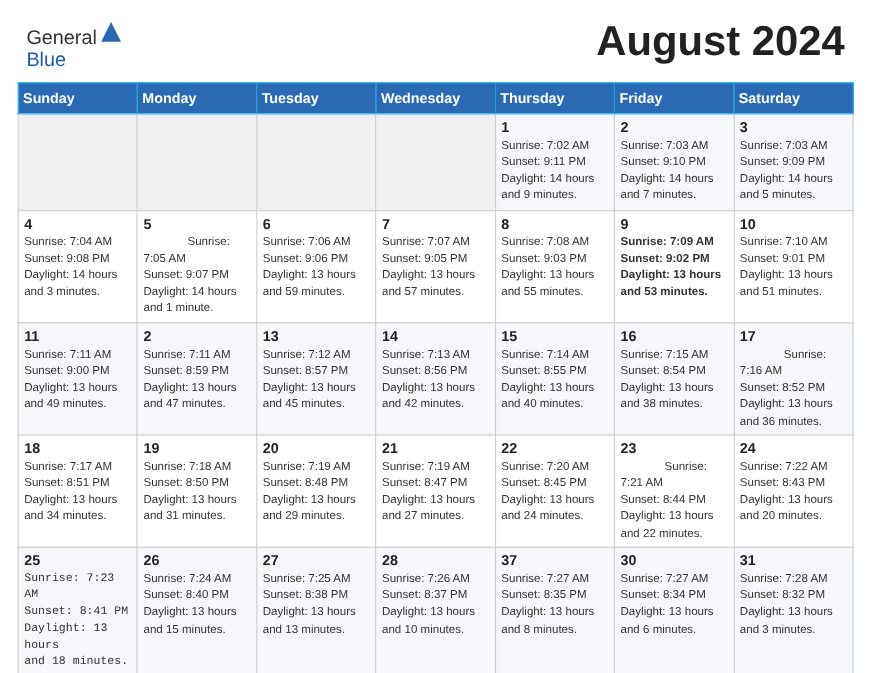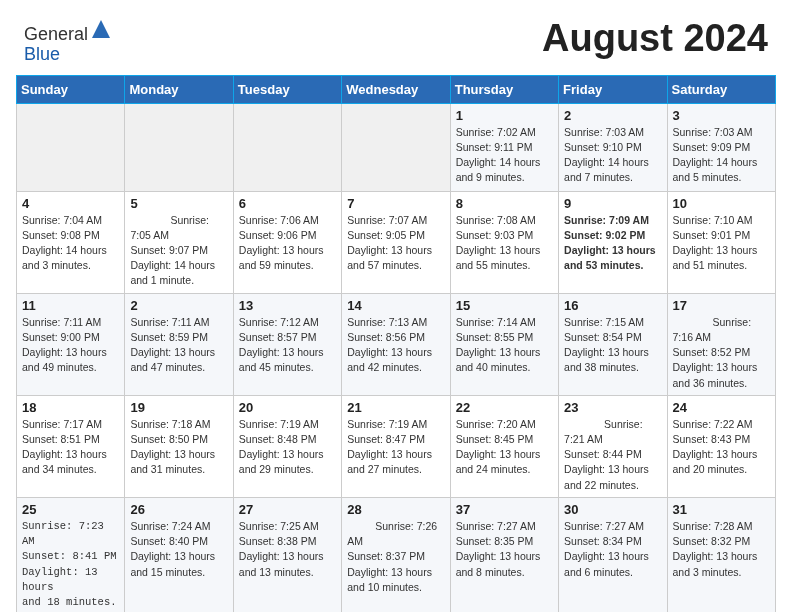--- a/index.html
+++ b/index.html
@@ -242,21 +242,21 @@
 Daylight: 13 hours
 and 18 minutes.</span></td>
           <td><span class="day-num">26</span><span class="day-info" style="white-space: pre-line;">Sunrise: 7:24 AM
 Sunset: 8:40 PM
 Daylight: 13 hours
 and 15 minutes.</span></td>
           <td><span class="day-num">27</span><span class="day-info" style="white-space: pre-line;">Sunrise: 7:25 AM
 Sunset: 8:38 PM
 Daylight: 13 hours
 and 13 minutes.</span></td>
-          <td><span class="day-num">28</span><span class="day-info" style="white-space: pre-line; margin-left: 28px;">Sunrise: 7:26 AM
+          <td><span class="day-num">28</span><span class="day-info" style="white-space: pre-line;">Sunrise: 7:26 AM
 Sunset: 8:37 PM
 Daylight: 13 hours
 and 10 minutes.</span></td>
           <td><span class="day-num">37</span><span class="day-info" style="white-space: pre-line;">Sunrise: 7:27 AM
 Sunset: 8:35 PM
 Daylight: 13 hours
 and 8 minutes.</span></td>
           <td><span class="day-num">30</span><span class="day-info" style="white-space: pre-line;">Sunrise: 7:27 AM
 Sunset: 8:34 PM
 Daylight: 13 hours

